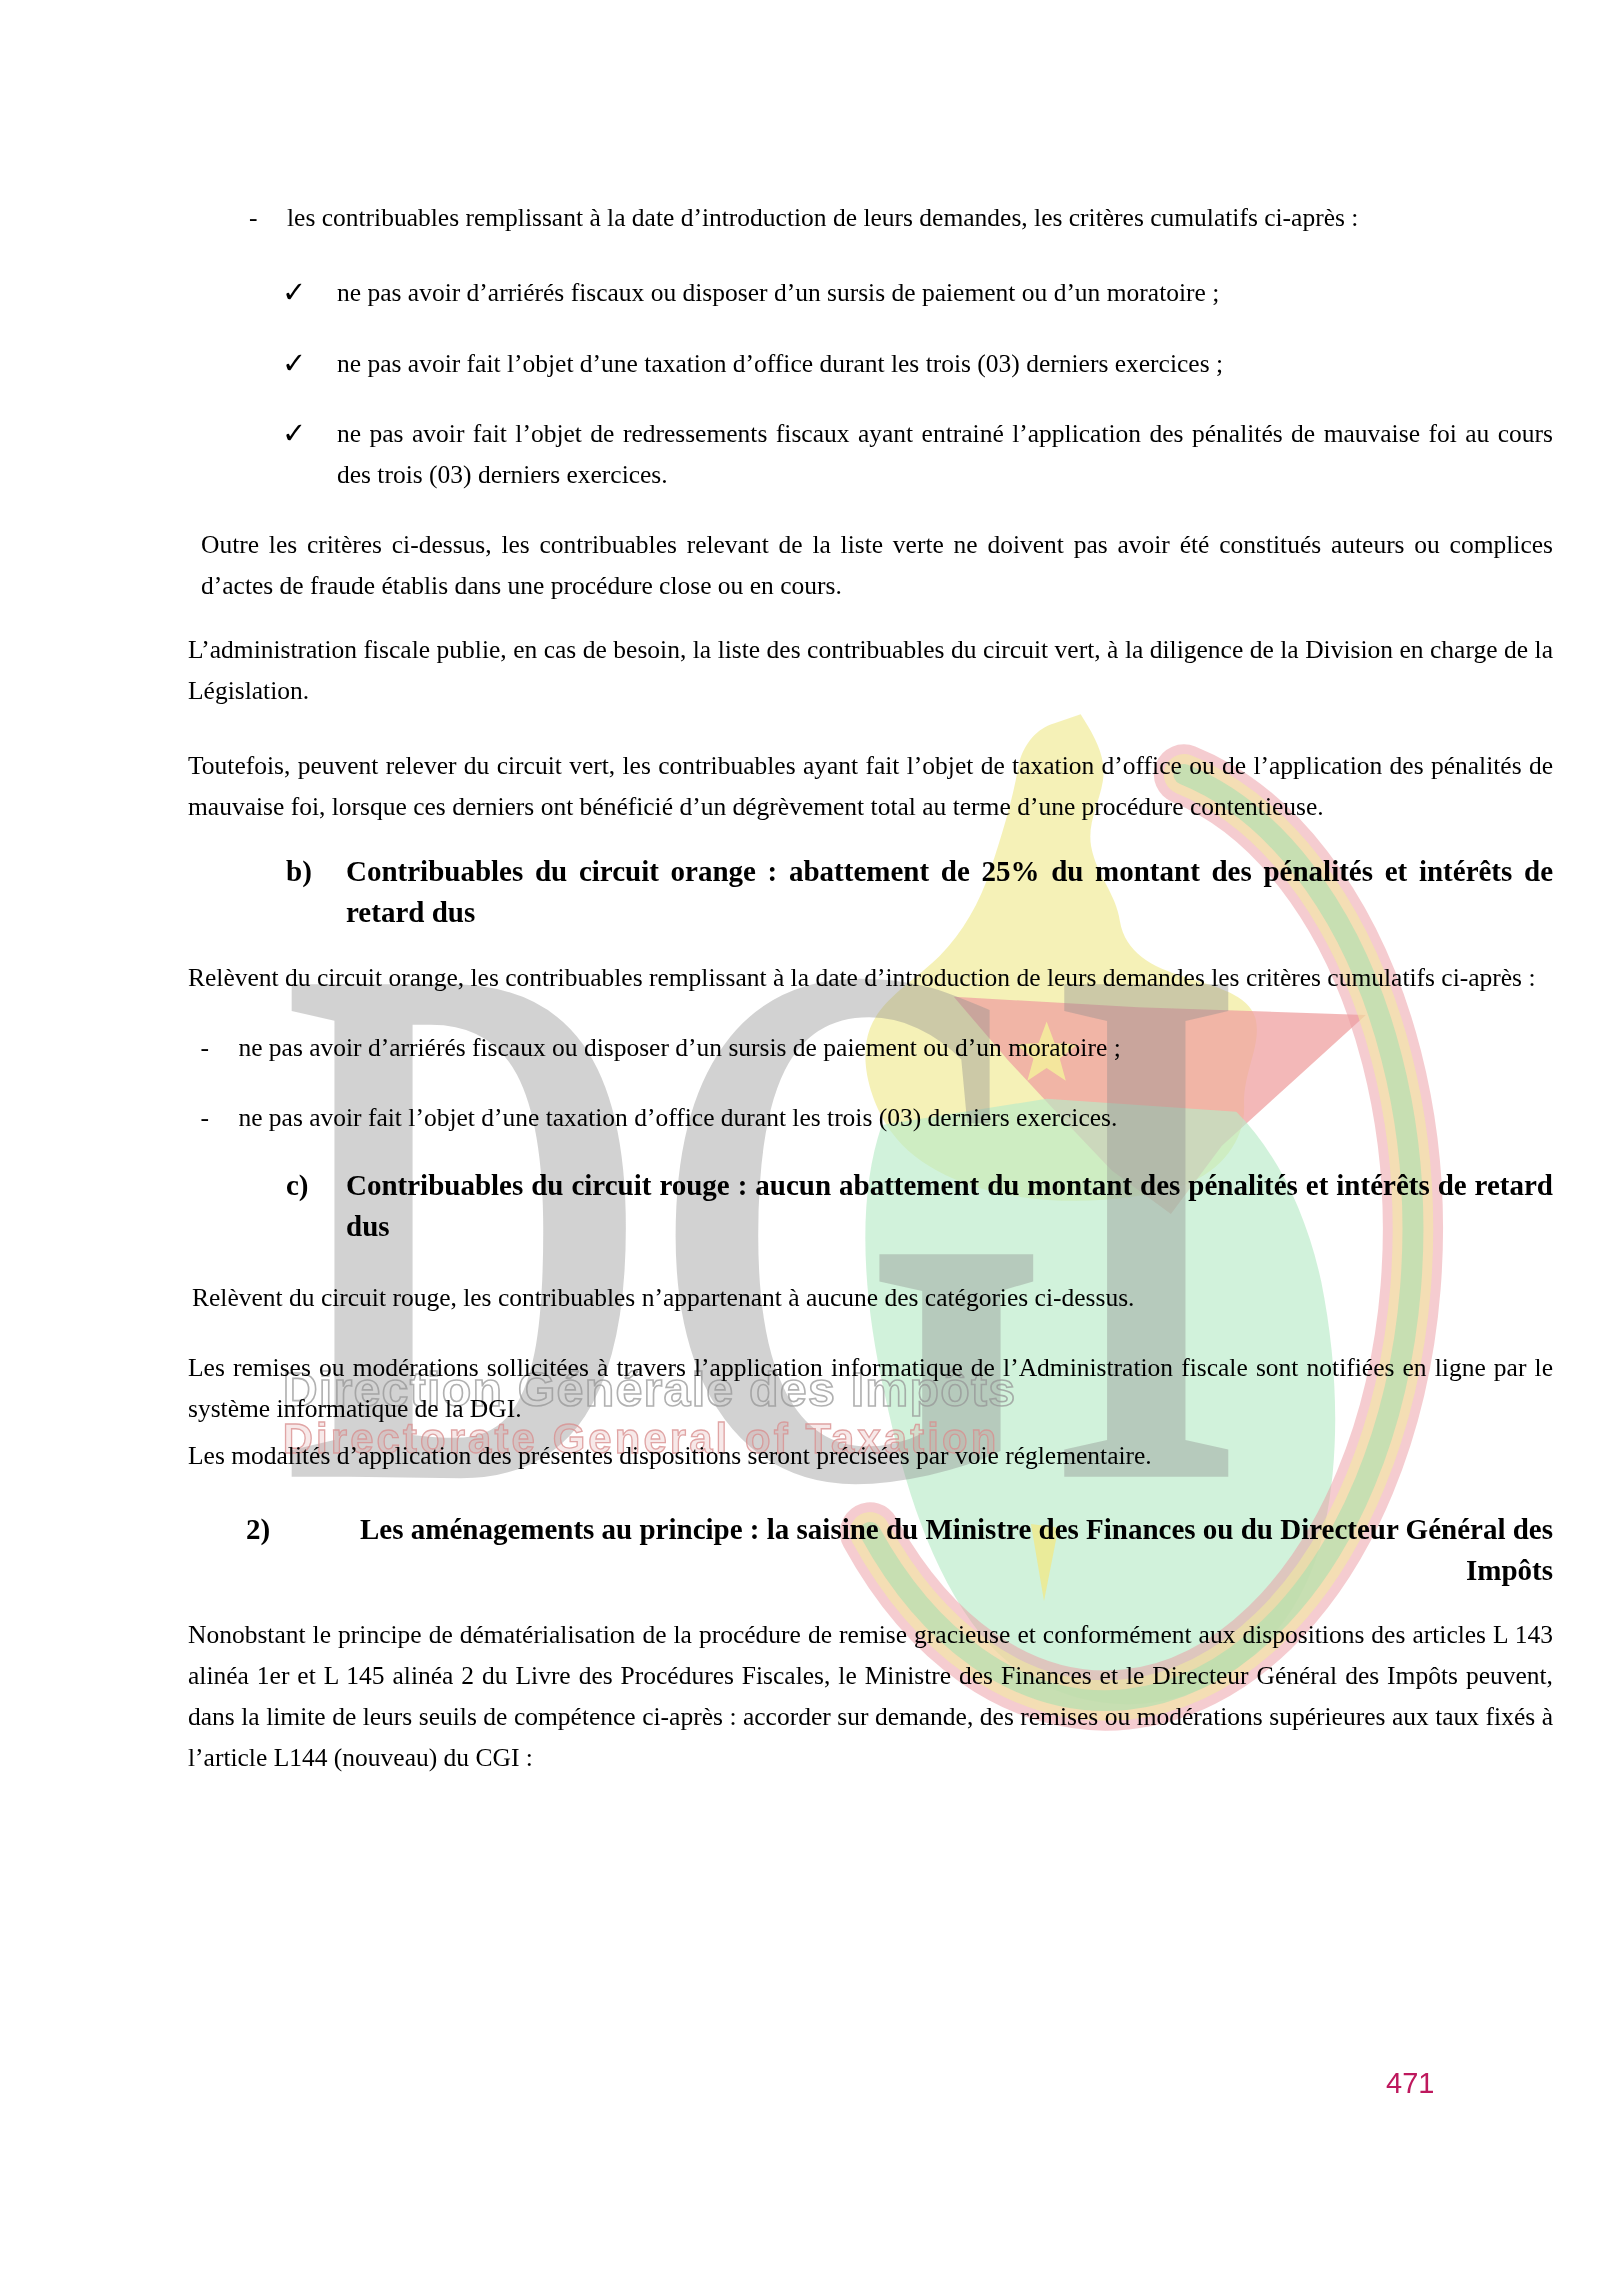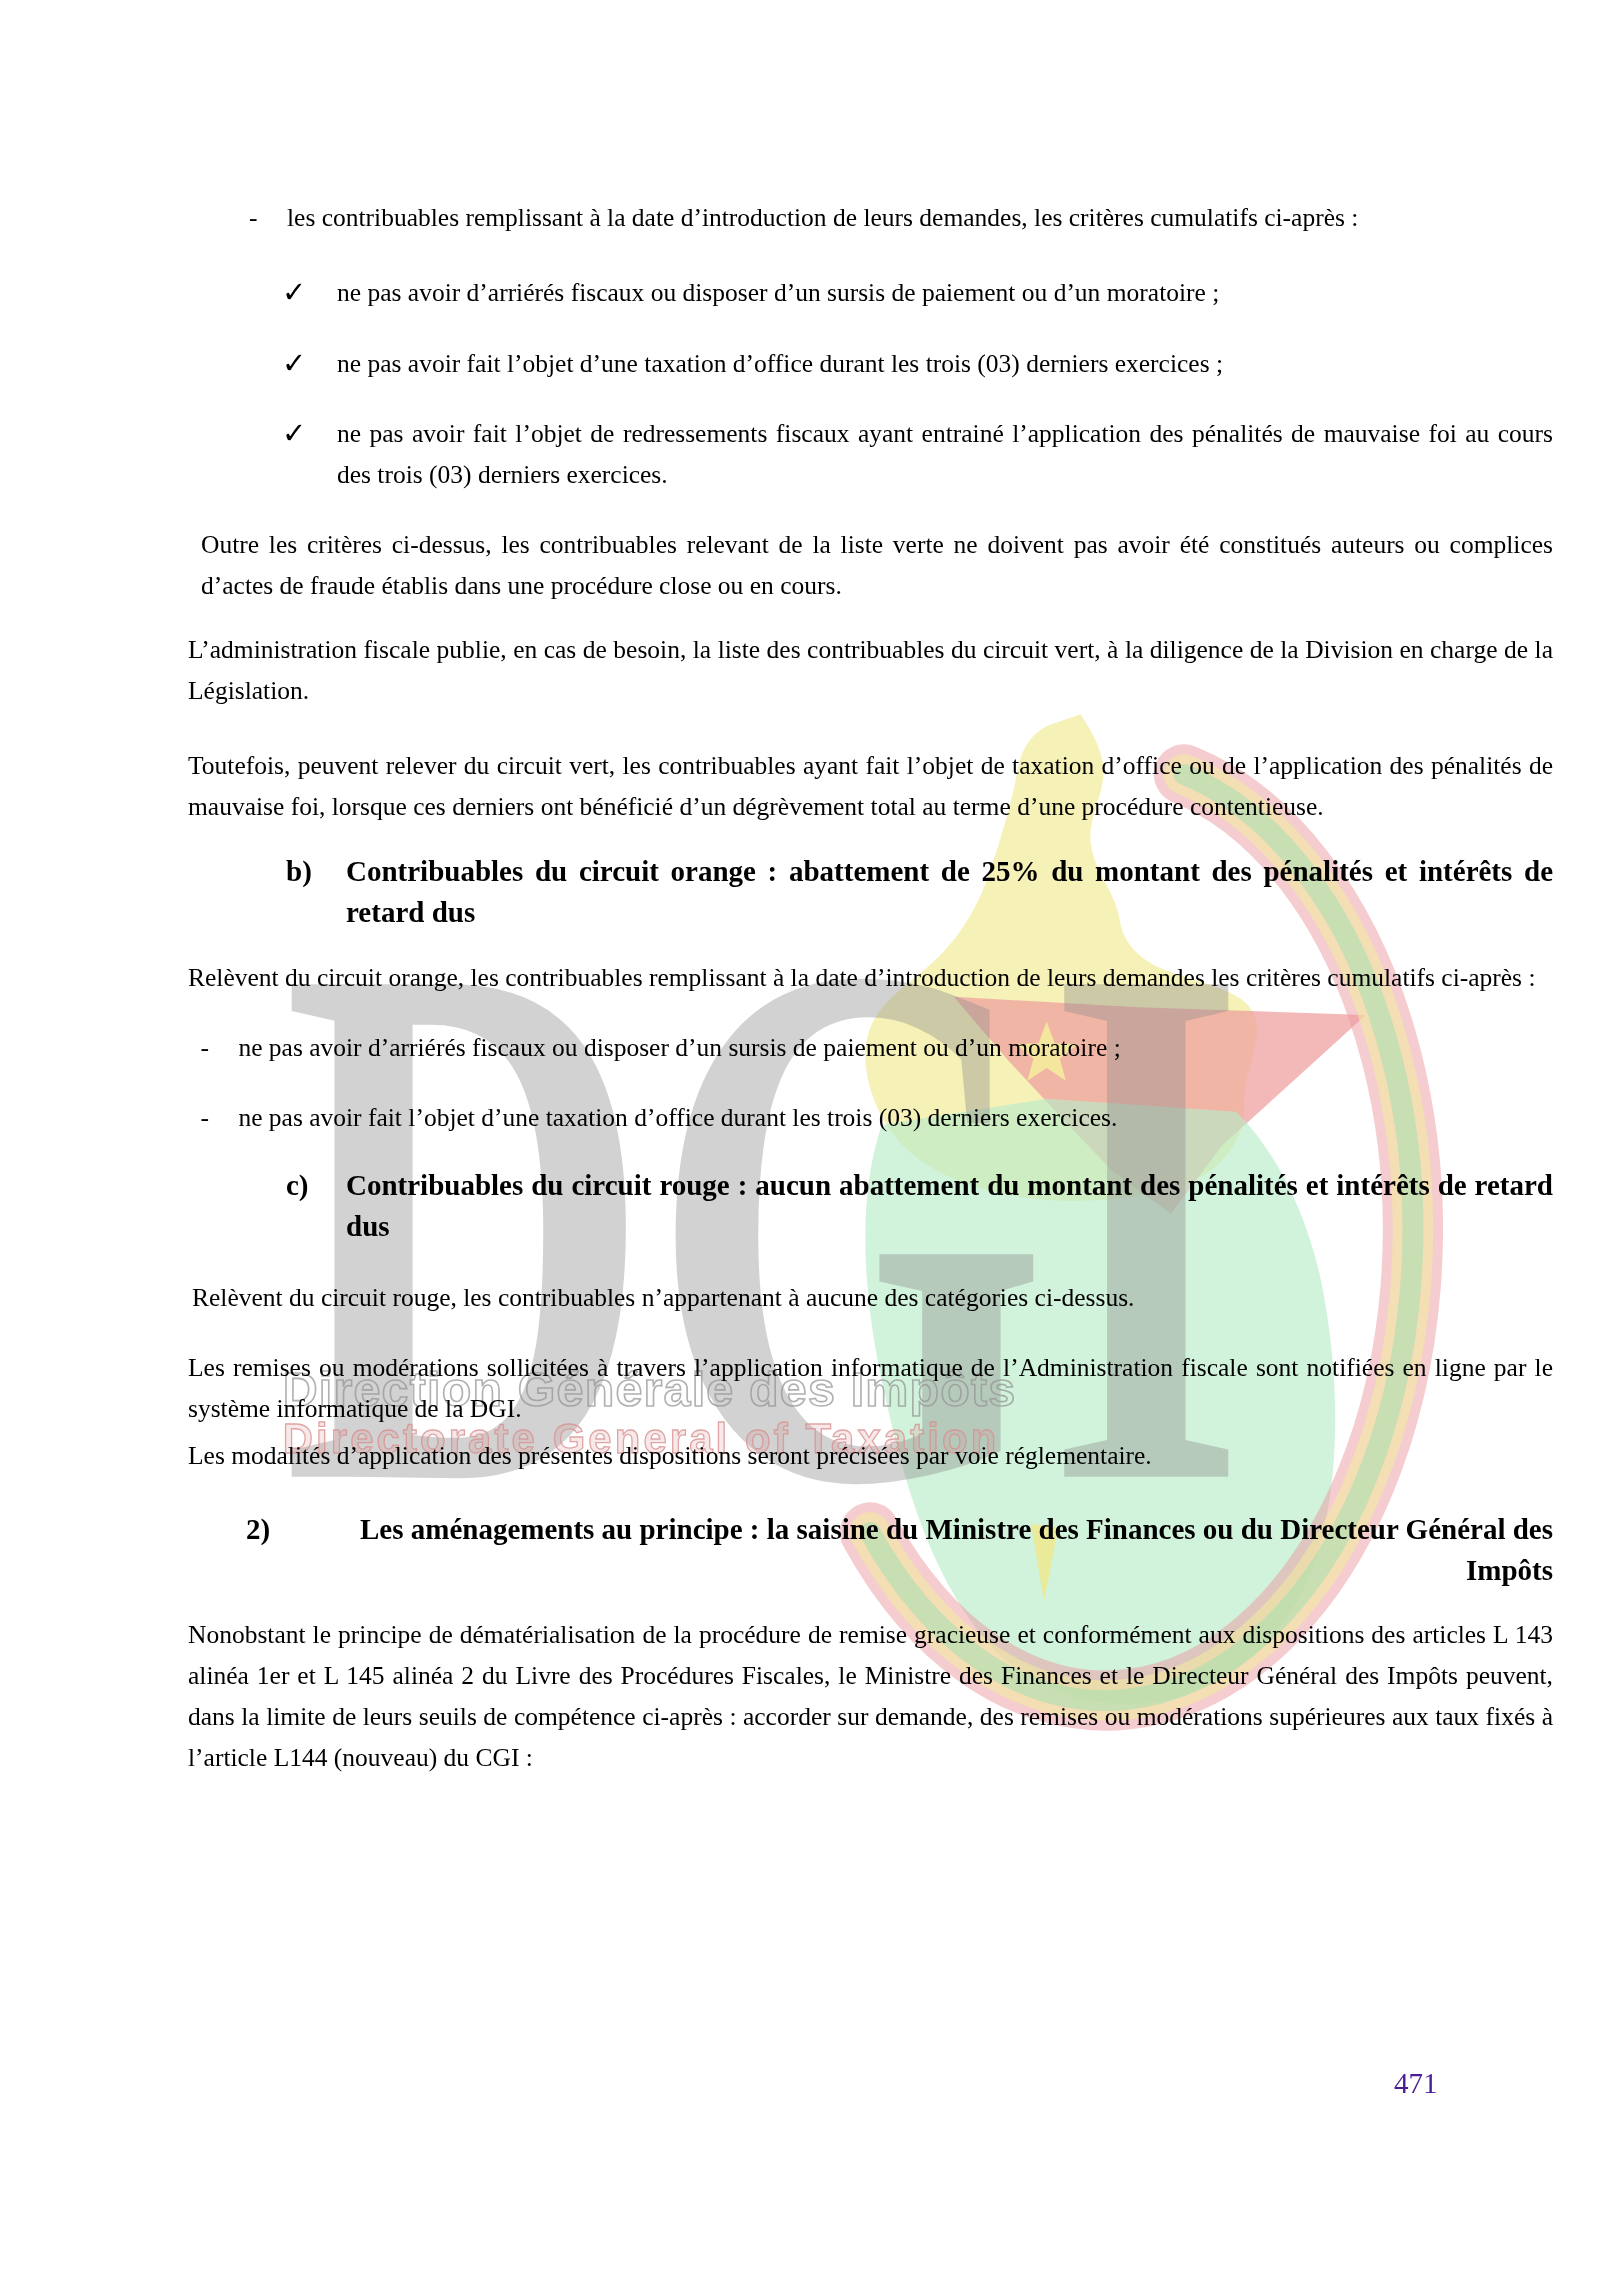--- a/index.html
+++ b/index.html
@@ -34,24 +34,23 @@
   .mk-check{font-family:"Liberation Serif","DejaVu Sans",serif;font-size:29px;}
   .tx{flex:1 1 auto;text-align:justify;}
   .hd{font-weight:bold;font-size:29px;}
   .hd .tx{text-align:justify;}
   .hd-left .tx{text-align:right;}
   .page-number{
     position:absolute;
     left:1386px;
     top:2067px;
     z-index:1;
-    font-family:Liberation Serif, serif;
+    font-family:Liberation Sans, sans-serif;
     font-size:29px;
-    color:#4c1d95;
-    margin-left:8px;
+    color:#be185d;
   }
 </style>
 </head>
 <body>
 
 <div class="page">
 
   <svg class="wm" viewBox="0 0 2481 3509" width="1623" height="2295" xmlns="http://www.w3.org/2000/svg">
 
     <path fill-opacity="0.8" d="M1652,1092 C1672,1124 1692,1156 1686,1194 C1680,1230 1662,1258 1668,1294

